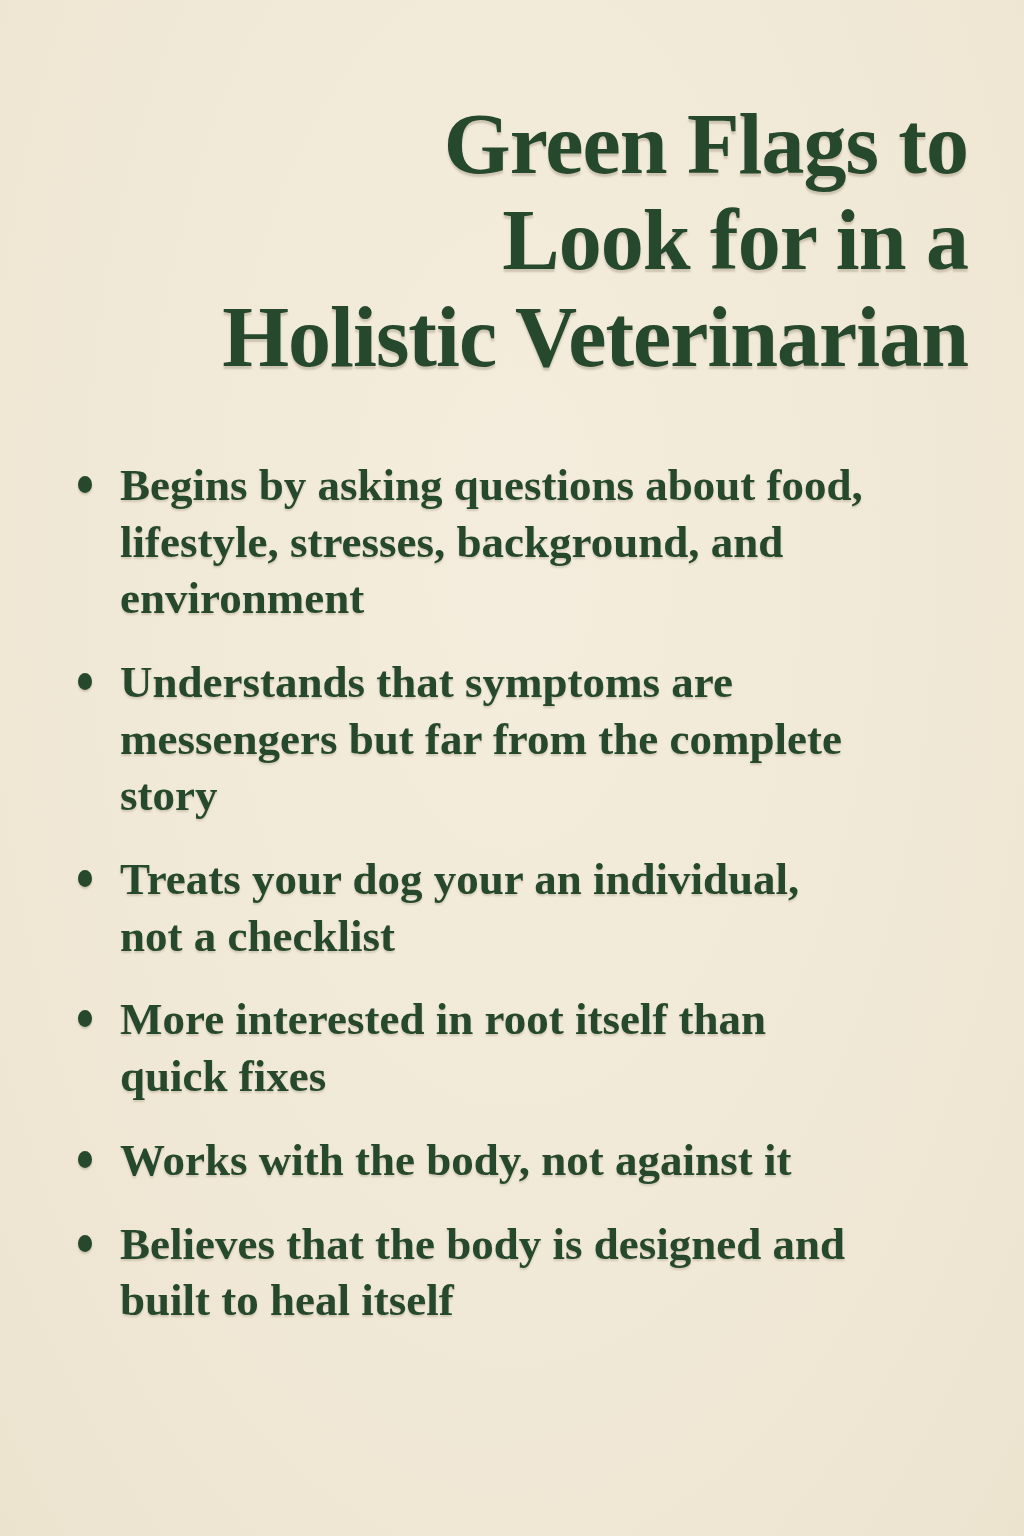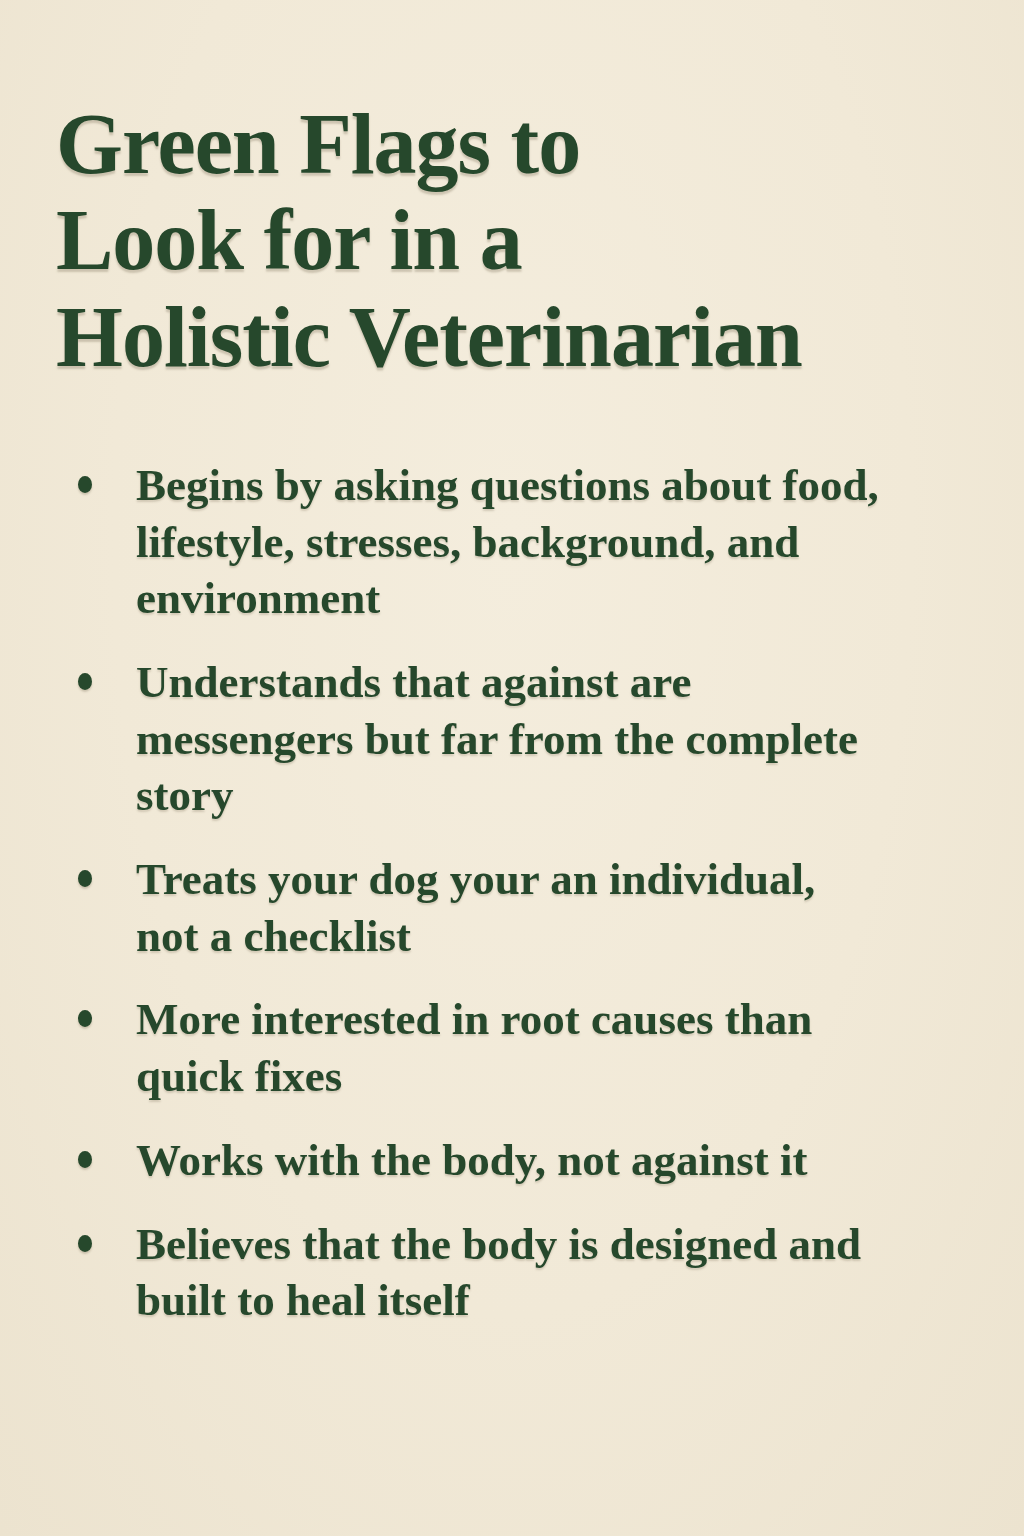--- a/index.html
+++ b/index.html
@@ -16,37 +16,37 @@
   }
   .card {
     width: 1024px;
     height: 1536px;
     box-sizing: border-box;
     padding: 96px 56px 0 56px;
   }
   .title {
     margin: 0 auto;
     white-space: pre-line;
-    text-align: left;
+    text-align: right;
     font-size: 86px;
     line-height: 1.12;
     font-weight: 700;
     letter-spacing: -1px;
     color: #26482c;
     text-shadow: 0 3px 2px rgba(136, 124, 100, 0.35);
   }
   .bullets {
     list-style: none;
     margin: 72px 0 0 22px;
     padding: 0;
   }
   .item {
     display: flex;
     align-items: flex-start;
-    gap: 44px;
+    gap: 28px;
     margin-bottom: 27px;
     font-size: 45px;
     line-height: 1.26;
     font-weight: 700;
   }
   .dot {
     flex: 0 0 auto;
     width: 14px;
     height: 17px;
     margin-top: 19px;
@@ -69,32 +69,32 @@
 
   <ul class="bullets">
     <li class="item">
       <span class="dot"></span>
       <span class="item-text">Begins by asking questions about food,
 lifestyle, stresses, background, and
 environment</span>
     </li>
     <li class="item">
       <span class="dot"></span>
-      <span class="item-text">Understands that against are
+      <span class="item-text">Understands that symptoms are
 messengers but far from the complete
 story</span>
     </li>
     <li class="item">
       <span class="dot"></span>
       <span class="item-text">Treats your dog your an individual,
 not a checklist</span>
     </li>
     <li class="item">
       <span class="dot"></span>
-      <span class="item-text">More interested in root causes than
+      <span class="item-text">More interested in root itself than
 quick fixes</span>
     </li>
     <li class="item">
       <span class="dot"></span>
       <span class="item-text">Works with the body, not against it</span>
     </li>
     <li class="item">
       <span class="dot"></span>
       <span class="item-text">Believes that the body is designed and
 built to heal itself</span>

